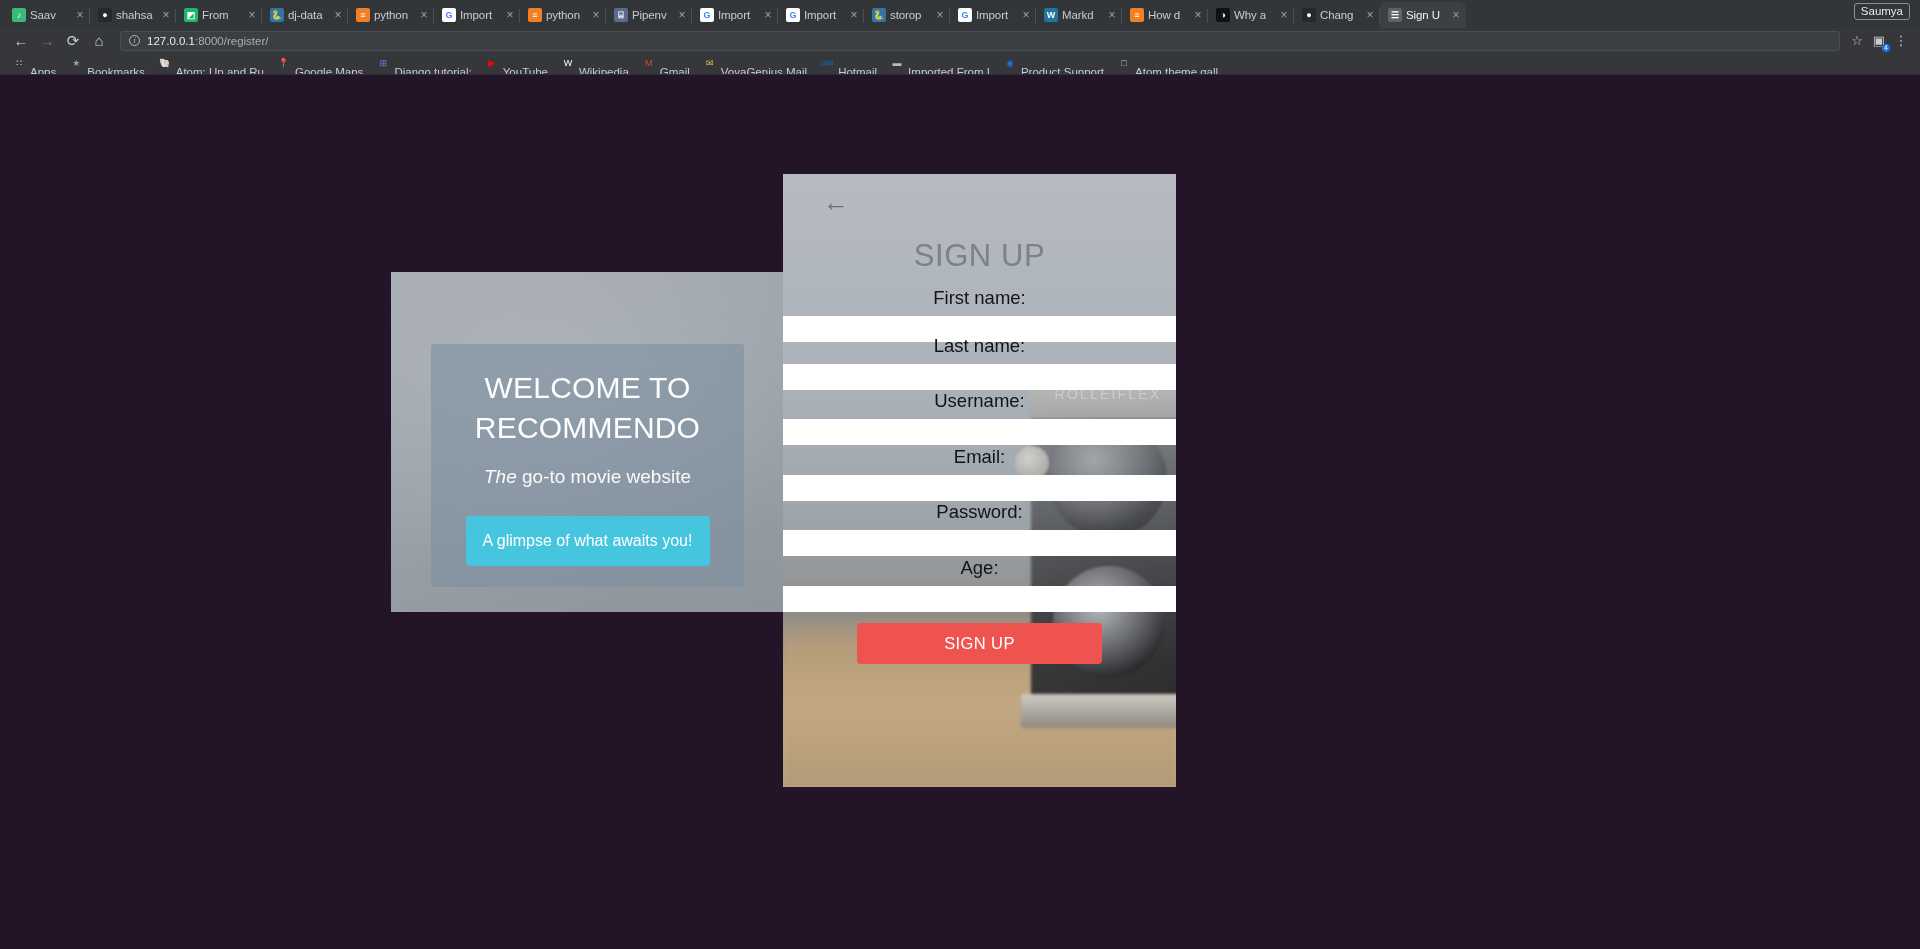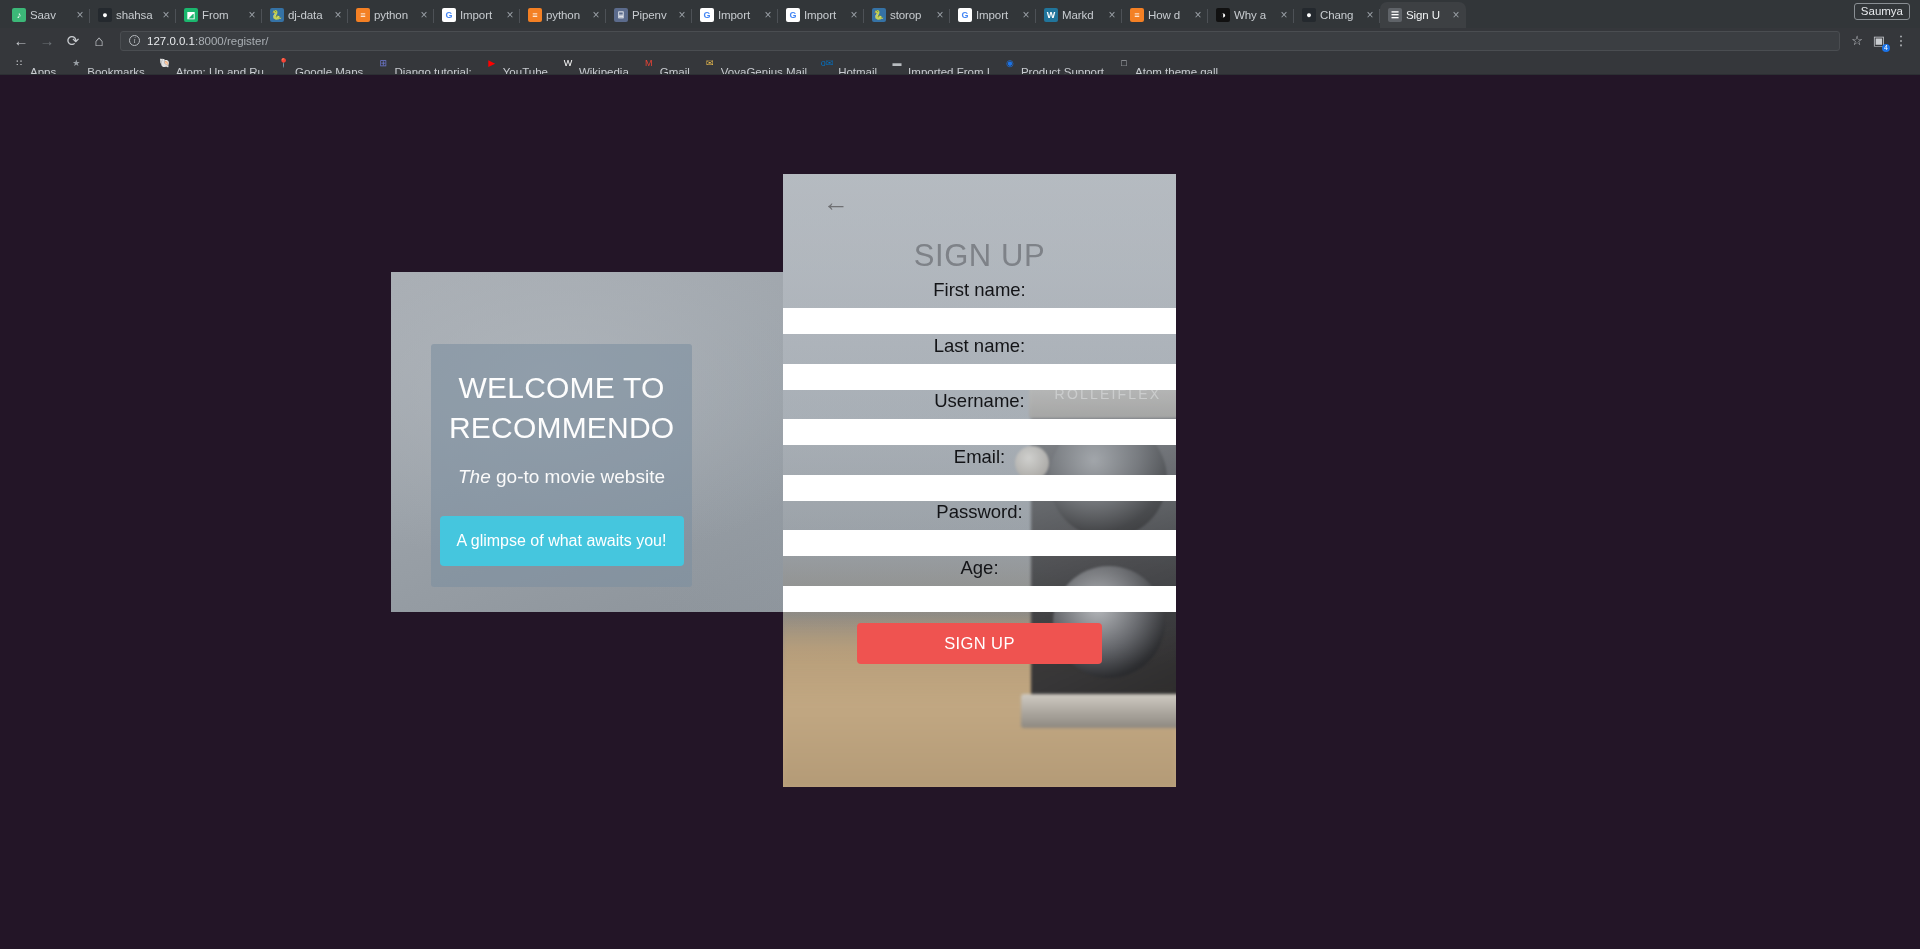--- a/index.html
+++ b/index.html
@@ -193,21 +193,21 @@
     background:
       radial-gradient(ellipse 60% 80% at 20% 30%, rgba(180,186,192,0.65), rgba(0,0,0,0) 70%),
       radial-gradient(ellipse 70% 90% at 75% 65%, rgba(150,158,166,0.6), rgba(0,0,0,0) 70%),
       linear-gradient(160deg, #a7acb2 0%, #9aa1a8 40%, #8f969d 70%, #878e96 100%);
     filter: blur(0.4px);
   }
 
   .welcome-card {
     position: absolute;
     left: 431px; top: 269px;
-    width: 261px; height: 243px;
+    width: 313px; height: 243px;
     background: rgba(125,143,160,0.60);
     border-radius: 3px;
     text-align: center;
     padding-top: 24px;
   }
   .welcome-title {
     color: #fdfdfd;
     font-size: 30px;
     line-height: 40px;
     font-weight: 400;
@@ -572,21 +572,21 @@
         <div class="cam-lens-2"></div>
         <div class="cam-knob"></div>
         <div class="cam-base"></div>
       </div>
       <div class="panel-veil"></div>
 
       <div class="panel-content">
         <div class="back-arrow">←</div>
         <div class="signup-title">SIGN UP</div>
         <div id="fields-host">
-            <div class="field-group" style="top: 104px;">
+            <div class="field-group" style="top: 112px;">
               <div class="field-label">First name:</div>
               <input class="field-input" type="text" style="">
             </div>
             <div class="field-group" style="top: 160px;">
               <div class="field-label">Last name:</div>
               <input class="field-input" type="text" style="">
             </div>
             <div class="field-group" style="top: 215px;">
               <div class="field-label">Username:</div>
               <input class="field-input" type="text" style="">

